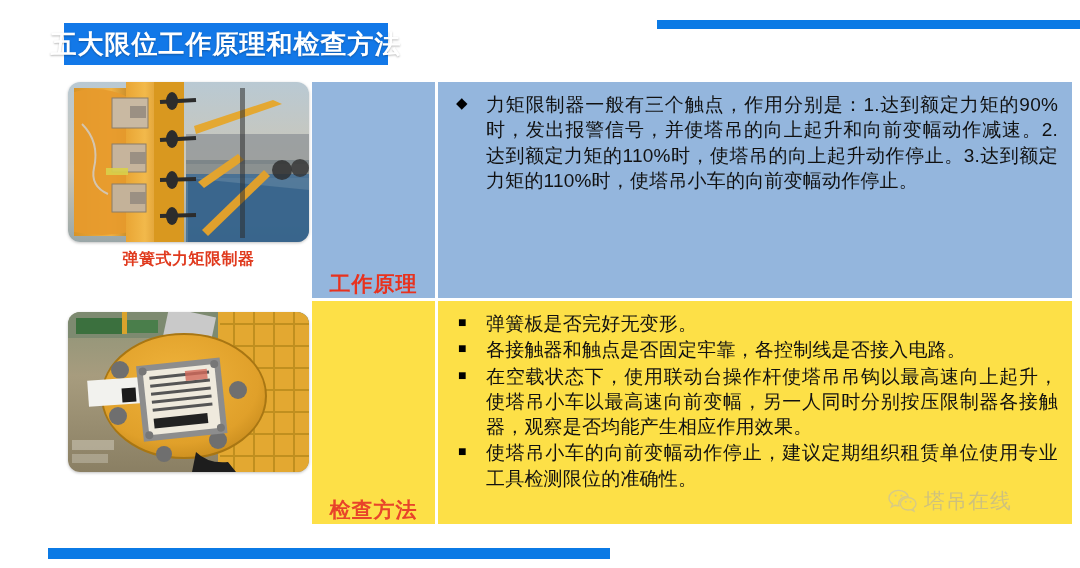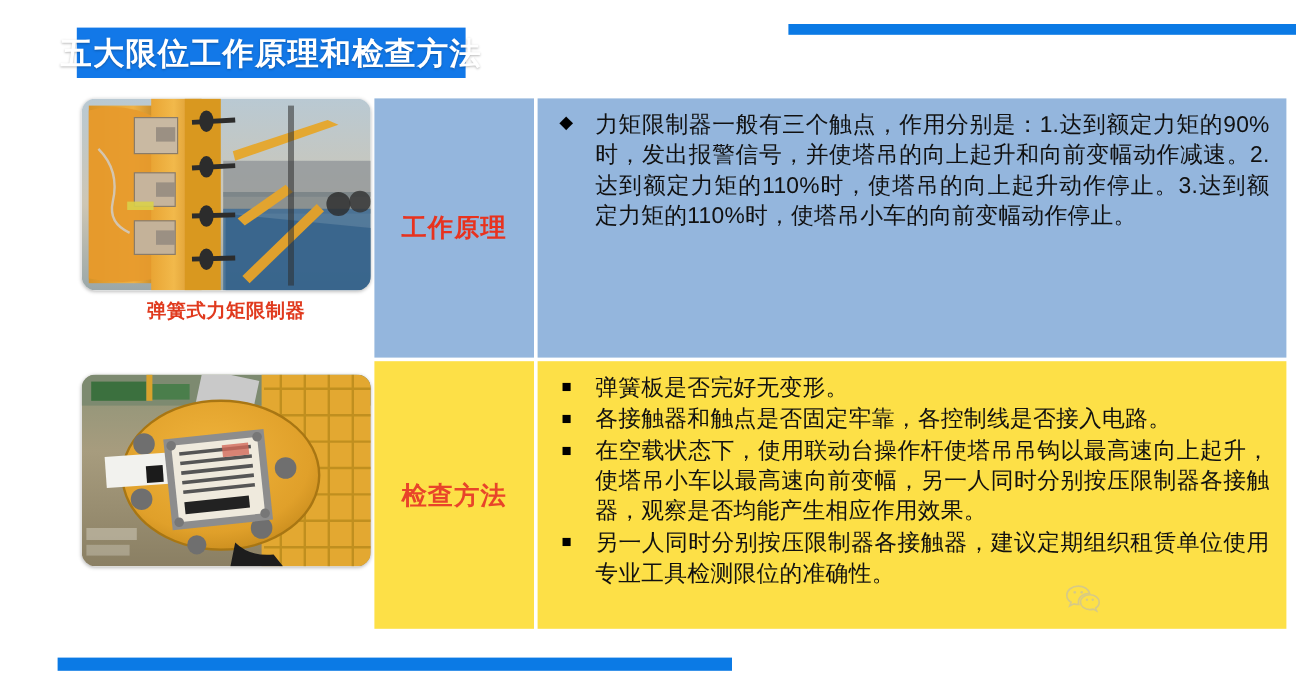--- a/index.html
+++ b/index.html
@@ -84,23 +84,23 @@
     gap: 3px;
   }
   .row {
     display: flex;
     gap: 3px;
   }
   .row.row-principle { height: 216px; }
   .row.row-method    { height: 223px; }
 
   .label-cell {
-    width: 133px;
-    display: flex;
-    align-items: center;
+    width: 123px;
+    display: flex;
+    align-items: flex-end;
     justify-content: center;
     box-sizing: border-box;
   }
   .label-cell .label-text {
     color: #e8321e;
     font-size: 21px;
     font-weight: bold;
     letter-spacing: 1px;
   }
   .body-cell {
@@ -314,31 +314,32 @@
 
   <div class="row row-method">
     <div class="label-cell cell-gray">
       <span class="label-text">检查方法</span>
     </div>
     <div class="body-cell cell-gray">
       <ul class="bullets square">
         <li>弹簧板是否完好无变形。</li>
         <li>各接触器和触点是否固定牢靠，各控制线是否接入电路。</li>
         <li>在空载状态下，使用联动台操作杆使塔吊吊钩以最高速向上起升，使塔吊小车以最高速向前变幅，另一人同时分别按压限制器各接触器，观察是否均能产生相应作用效果。</li>
-        <li>另一人同时分别按压限制器各接触器，建议定期组织租赁单位使用专业工具检测限位的准确性。</li>
+        <li>使塔吊小车的向前变幅动作停止，建议定期组织租赁单位使用专业工具检测限位的准确性。</li>
       </ul>
     </div>
   </div>
 
 </div>
 
 <div class="watermark">
   <span>
     <svg class="wechat-icon" viewBox="0 0 29 24" aria-hidden="true">
       <path d="M10.6 1.4C5.3 1.4 1 4.8 1 9c0 2.4 1.4 4.5 3.6 5.9L3.4 18l3.5-1.8c1.1.3 2.2.5 3.4.5h.7c-.2-.6-.3-1.3-.3-2 0-4 3.9-7.2 8.7-7.2h.7C19.3 4.1 15.4 1.4 10.6 1.4z" fill="none" stroke="#b9b9b9" stroke-width="1.4"></path>
       <circle cx="7.6" cy="6.6" r="1.1" fill="#b9b9b9"></circle>
       <circle cx="13.4" cy="6.6" r="1.1" fill="#b9b9b9"></circle>
       <path d="M20.2 8.6c-4.3 0-7.8 2.8-7.8 6.2 0 3.4 3.5 6.2 7.8 6.2 1 0 1.9-.1 2.8-.4l2.9 1.5-.9-2.5c1.8-1.1 3-2.9 3-4.8 0-3.4-3.5-6.2-7.8-6.2z" fill="none" stroke="#b9b9b9" stroke-width="1.4"></path>
       <circle cx="17.8" cy="12.8" r="1" fill="#b9b9b9"></circle>
       <circle cx="22.6" cy="12.8" r="1" fill="#b9b9b9"></circle>
     </svg>
   </span>
+  <span class="wm-text">塔吊在线</span>
 </div>
 
 </body></html>

